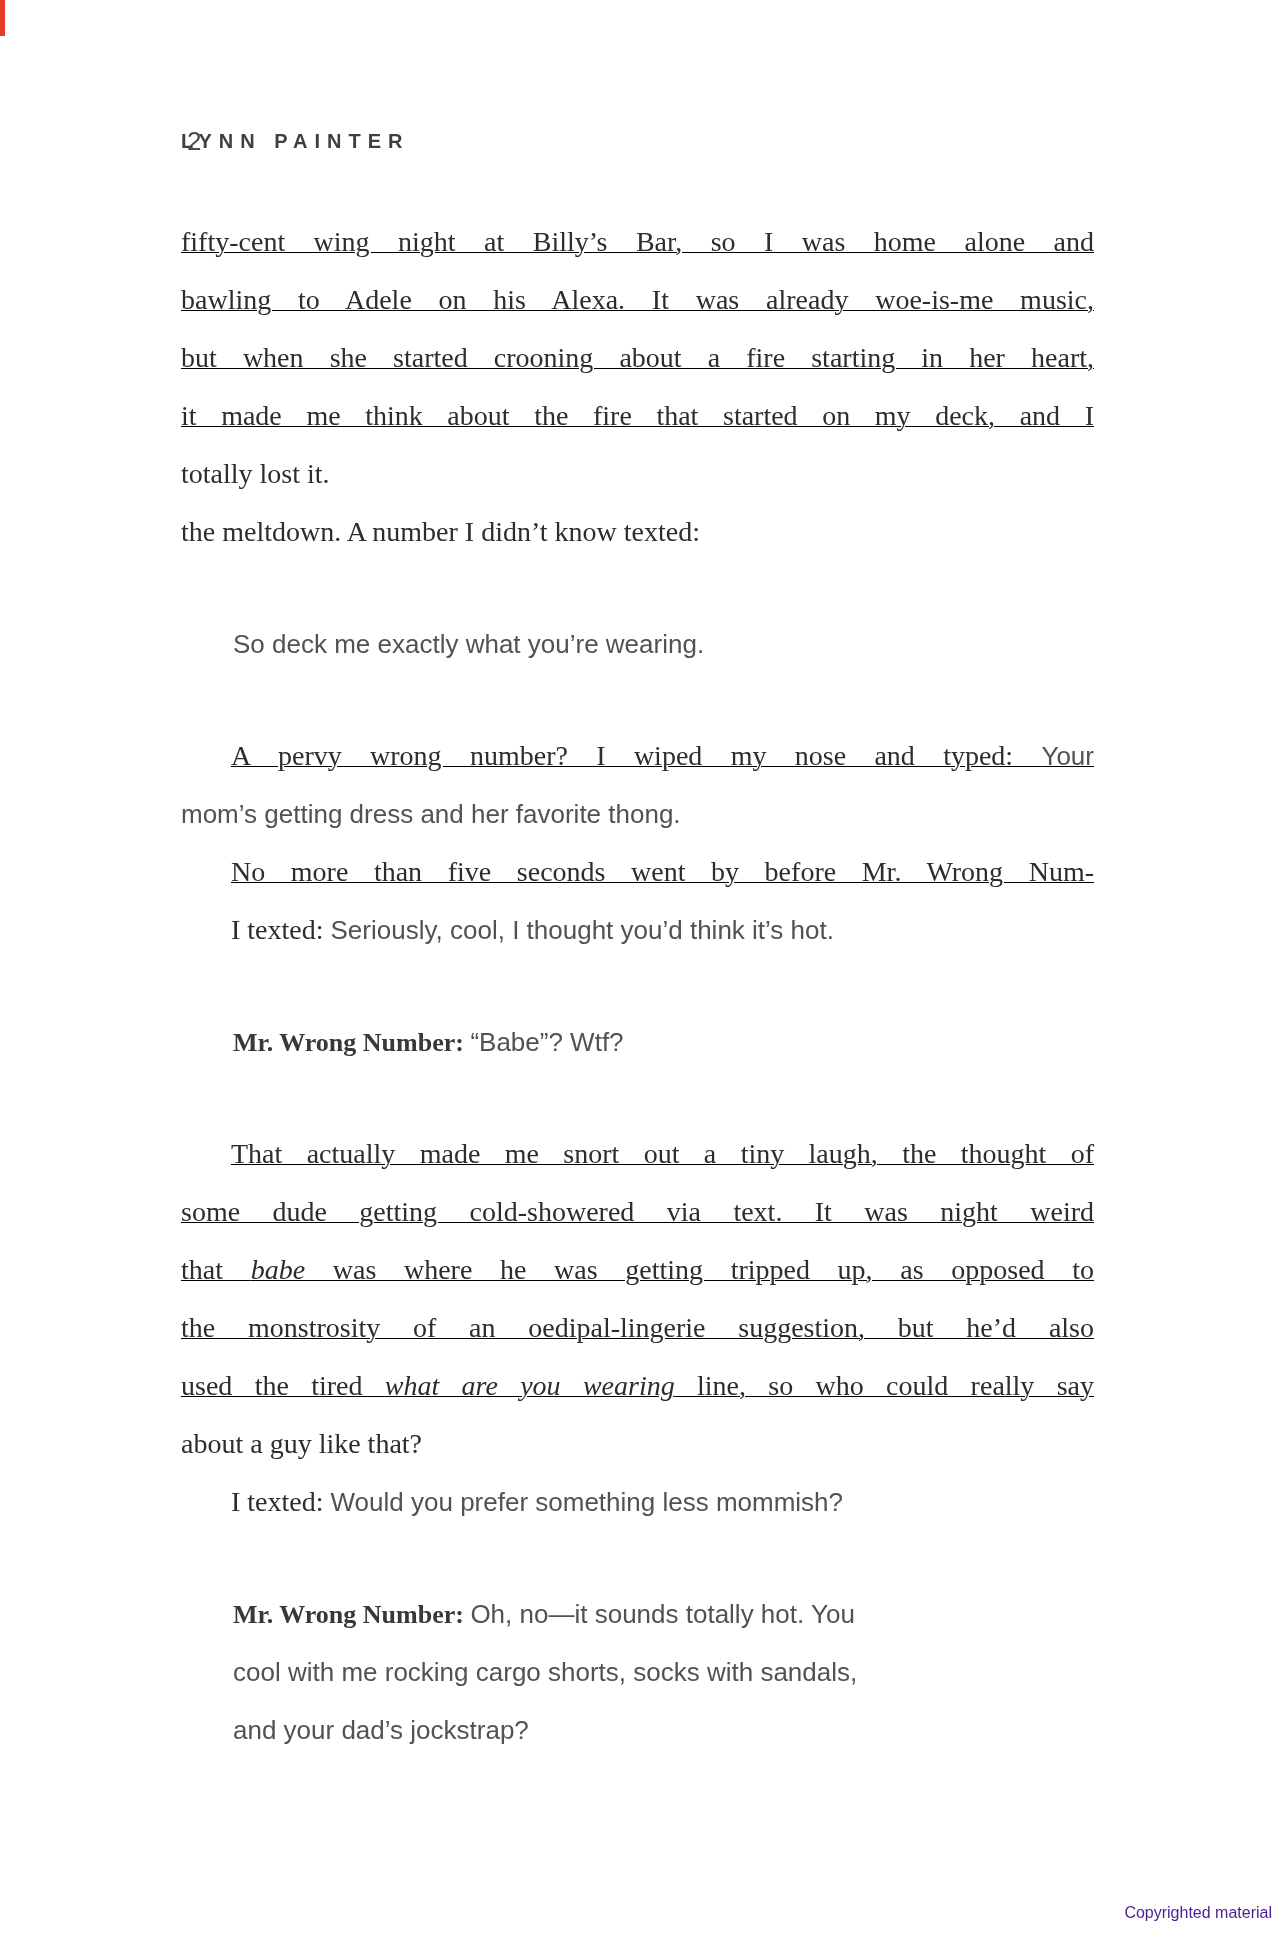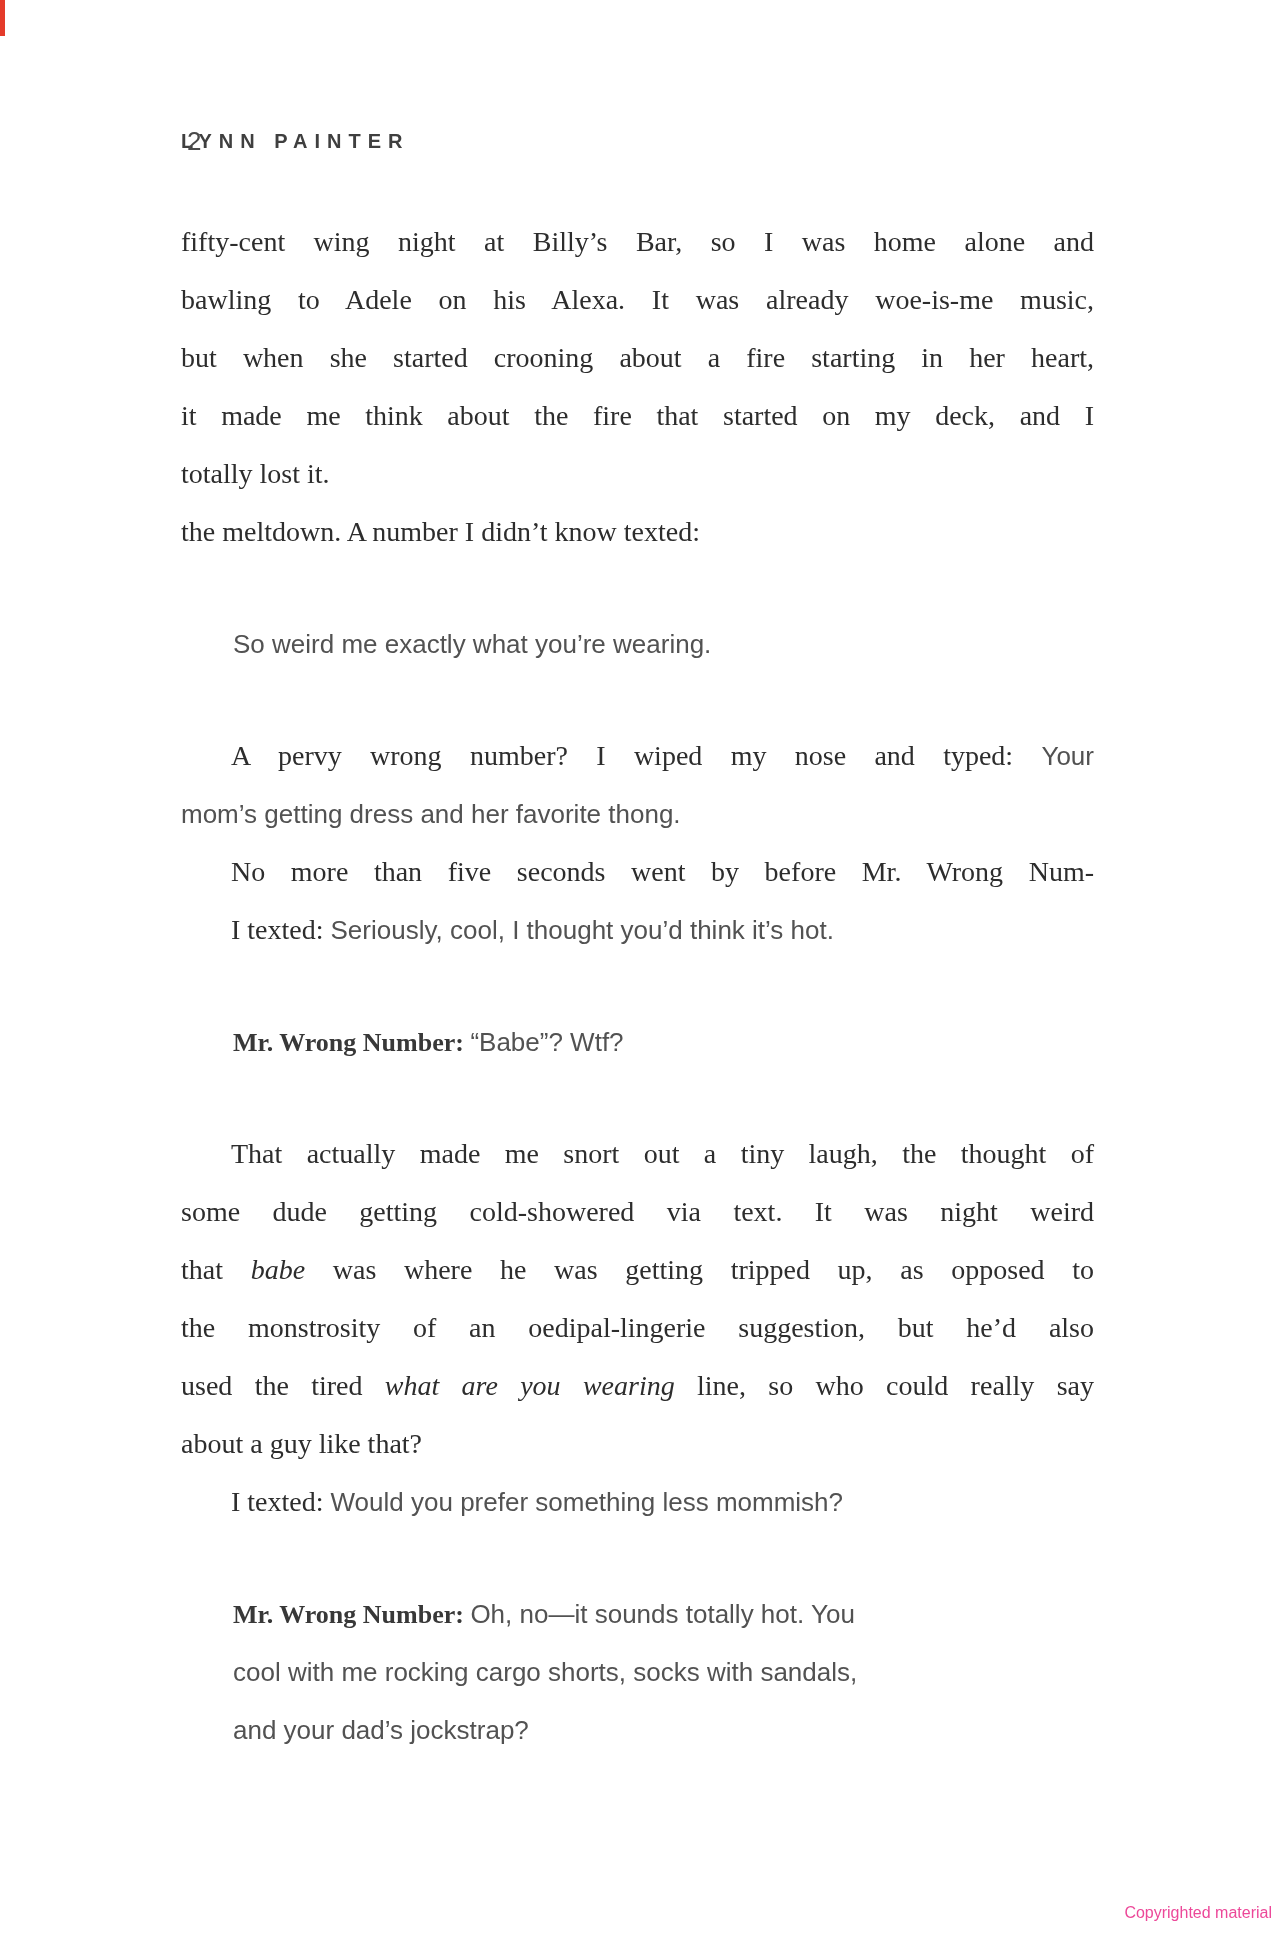--- a/index.html
+++ b/index.html
@@ -46,20 +46,21 @@
   .gap-before { margin-top: 54px; }
   .block-message { padding-left: 52px; }
   .line {
     line-height: 54px;
     min-height: 54px;
     white-space: normal;
   }
   .line.justify {
     text-align: justify;
     text-align-last: justify;
+    text-decoration: underline;
   }
   .line.indent-first { padding-left: 50px; }
   .seg-serif {
     font-family: "Liberation Serif", serif;
     font-size: 28px;
     color: #2d2d2d;
   }
   .seg-serif-italic {
     font-family: "Liberation Serif", serif;
     font-style: italic;
@@ -76,21 +77,21 @@
     font-weight: bold;
     font-size: 26px;
     color: #383838;
   }
   .watermark {
     position: absolute;
     right: 8px;
     top: 1904px;
     font-family: "Liberation Sans", sans-serif;
     font-size: 16px;
-    color: #ec4899;
+    color: #4c1d95;
   }
 </style>
 </head>
 <body>
 
 <div class="page">
   <div class="scan-mark" style="background: rgb(228, 59, 42);"></div>
 
   <div class="header">
     <span class="page-number">2</span>
@@ -102,21 +103,21 @@
         <div class="line justify"><span class="seg-serif">fifty-cent wing night at Billy’s Bar, so I was home alone and</span></div>
         <div class="line justify"><span class="seg-serif">bawling to Adele on his Alexa. It was already woe-is-me music,</span></div>
         <div class="line justify"><span class="seg-serif">but when she started crooning about a fire starting in her heart,</span></div>
         <div class="line justify"><span class="seg-serif">it made me think about the fire that started on my deck, and I</span></div>
         <div class="line"><span class="seg-serif">totally lost it.</span></div>
       </div>
       <div class="block block-paragraph">
         <div class="line"><span class="seg-serif">the meltdown. A number I didn’t know texted:</span></div>
       </div>
       <div class="block block-message gap-before">
-        <div class="line"><span class="seg-sans">So weird me exactly what you’re wearing.</span></div>
+        <div class="line"><span class="seg-sans">So deck me exactly what you’re wearing.</span></div>
       </div>
       <div class="block block-paragraph gap-before">
         <div class="line justify indent-first"><span class="seg-serif">A pervy wrong number? I wiped my nose and typed: </span><span class="seg-sans">Your</span></div>
         <div class="line"><span class="seg-sans">mom’s getting dress and her favorite thong.</span></div>
       </div>
       <div class="block block-paragraph">
         <div class="line justify indent-first"><span class="seg-serif">No more than five seconds went by before Mr. Wrong Num-</span></div>
       </div>
       <div class="block block-paragraph">
         <div class="line indent-first"><span class="seg-serif">I texted: </span><span class="seg-sans">Seriously, cool, I thought you’d think it’s hot.</span></div>

